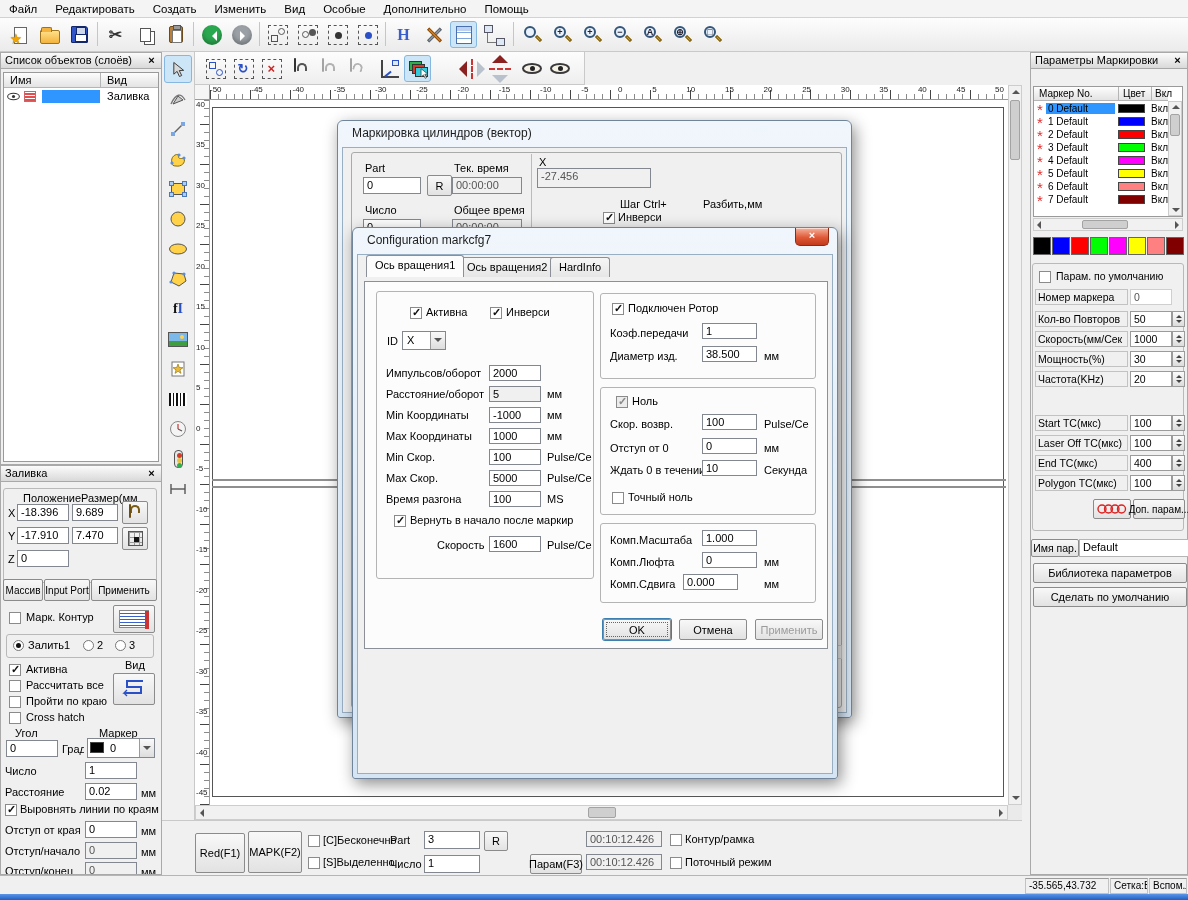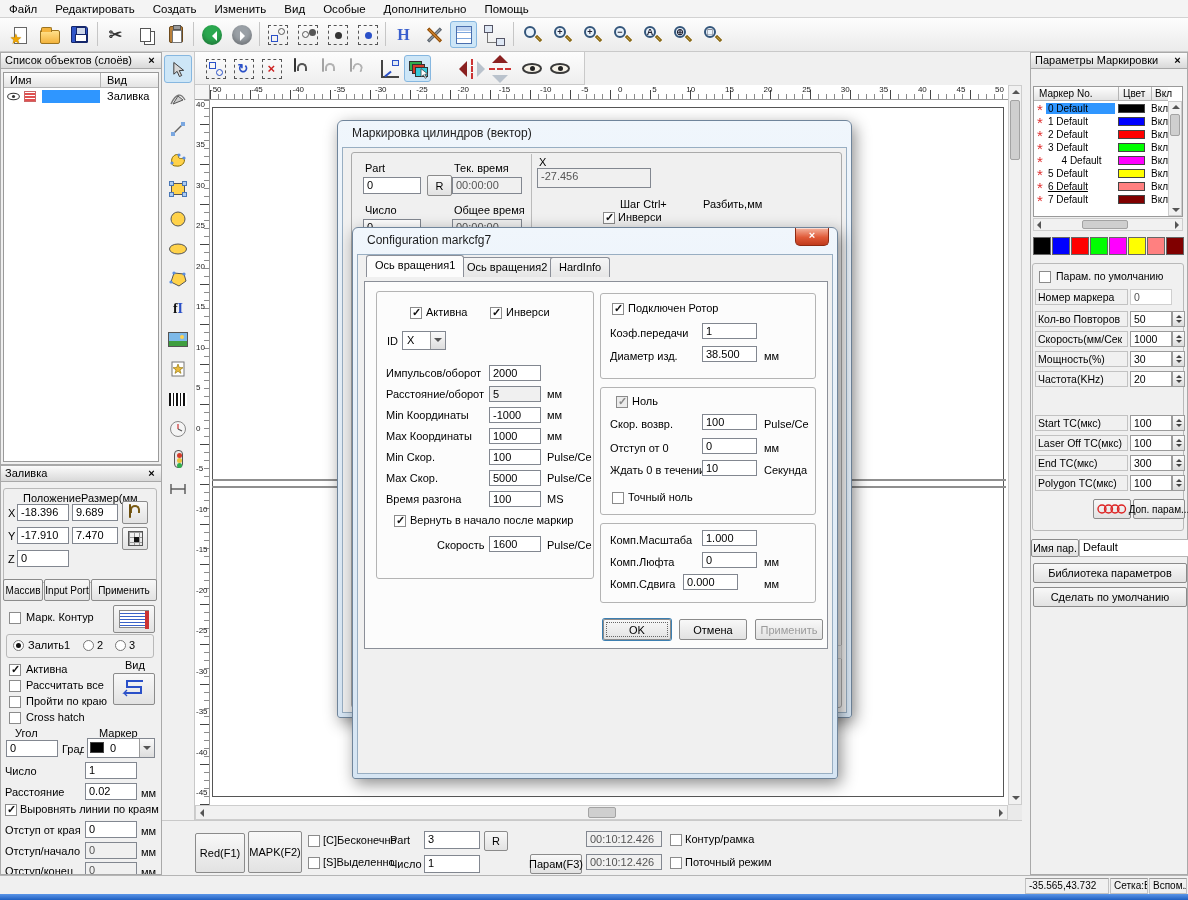--- a/index.html
+++ b/index.html
@@ -619,35 +619,35 @@
 
         <div class="mrow">
           <span class="ast"></span>
           <span class="mname" style="background: transparent;">3 Default</span>
           <span class="mswatch" style="background: rgb(0, 255, 0);"></span>
           <span class="mon">Вкл</span>
         </div>
 
         <div class="mrow">
           <span class="ast"></span>
-          <span class="mname" style="background: transparent; text-align: center;">4 Default</span>
+          <span class="mname" style="background: transparent;">4 Default</span>
           <span class="mswatch" style="background: rgb(255, 0, 255);"></span>
           <span class="mon">Вкл</span>
         </div>
 
         <div class="mrow">
           <span class="ast"></span>
           <span class="mname" style="background: transparent;">5 Default</span>
           <span class="mswatch" style="background: rgb(255, 255, 0);"></span>
           <span class="mon">Вкл</span>
         </div>
 
         <div class="mrow">
           <span class="ast"></span>
-          <span class="mname" style="background: transparent; text-decoration: underline;">6 Default</span>
+          <span class="mname" style="background: transparent;">6 Default</span>
           <span class="mswatch" style="background: rgb(255, 128, 128);"></span>
           <span class="mon">Вкл</span>
         </div>
 
         <div class="mrow">
           <span class="ast"></span>
           <span class="mname" style="background: transparent;">7 Default</span>
           <span class="mswatch" style="background: rgb(128, 0, 0);"></span>
           <span class="mon">Вкл</span>
         </div>
@@ -734,21 +734,21 @@
         <span class="plbox">Laser Off TC(мкс)</span>
         <span class="pval">100</span>
         <span class="spin pspin">
           <i class="sau"></i>
           <i class="sad"></i>
         </span>
       </div>
 
       <div class="prow">
         <span class="plbox">End TC(мкс)</span>
-        <span class="pval">300</span>
+        <span class="pval">400</span>
         <span class="spin pspin">
           <i class="sau"></i>
           <i class="sad"></i>
         </span>
       </div>
 
       <div class="prow">
         <span class="plbox">Polygon TC(мкс)</span>
         <span class="pval">100</span>
         <span class="spin pspin">

